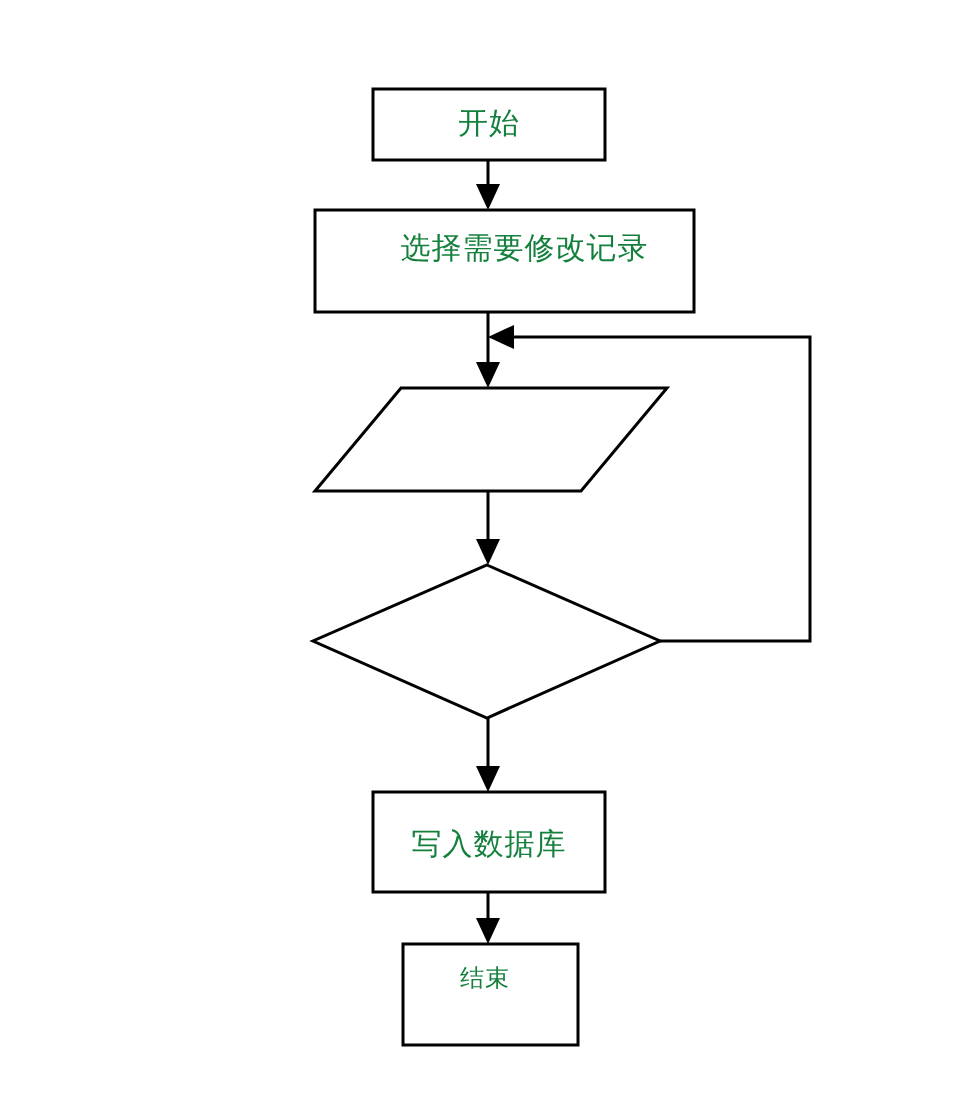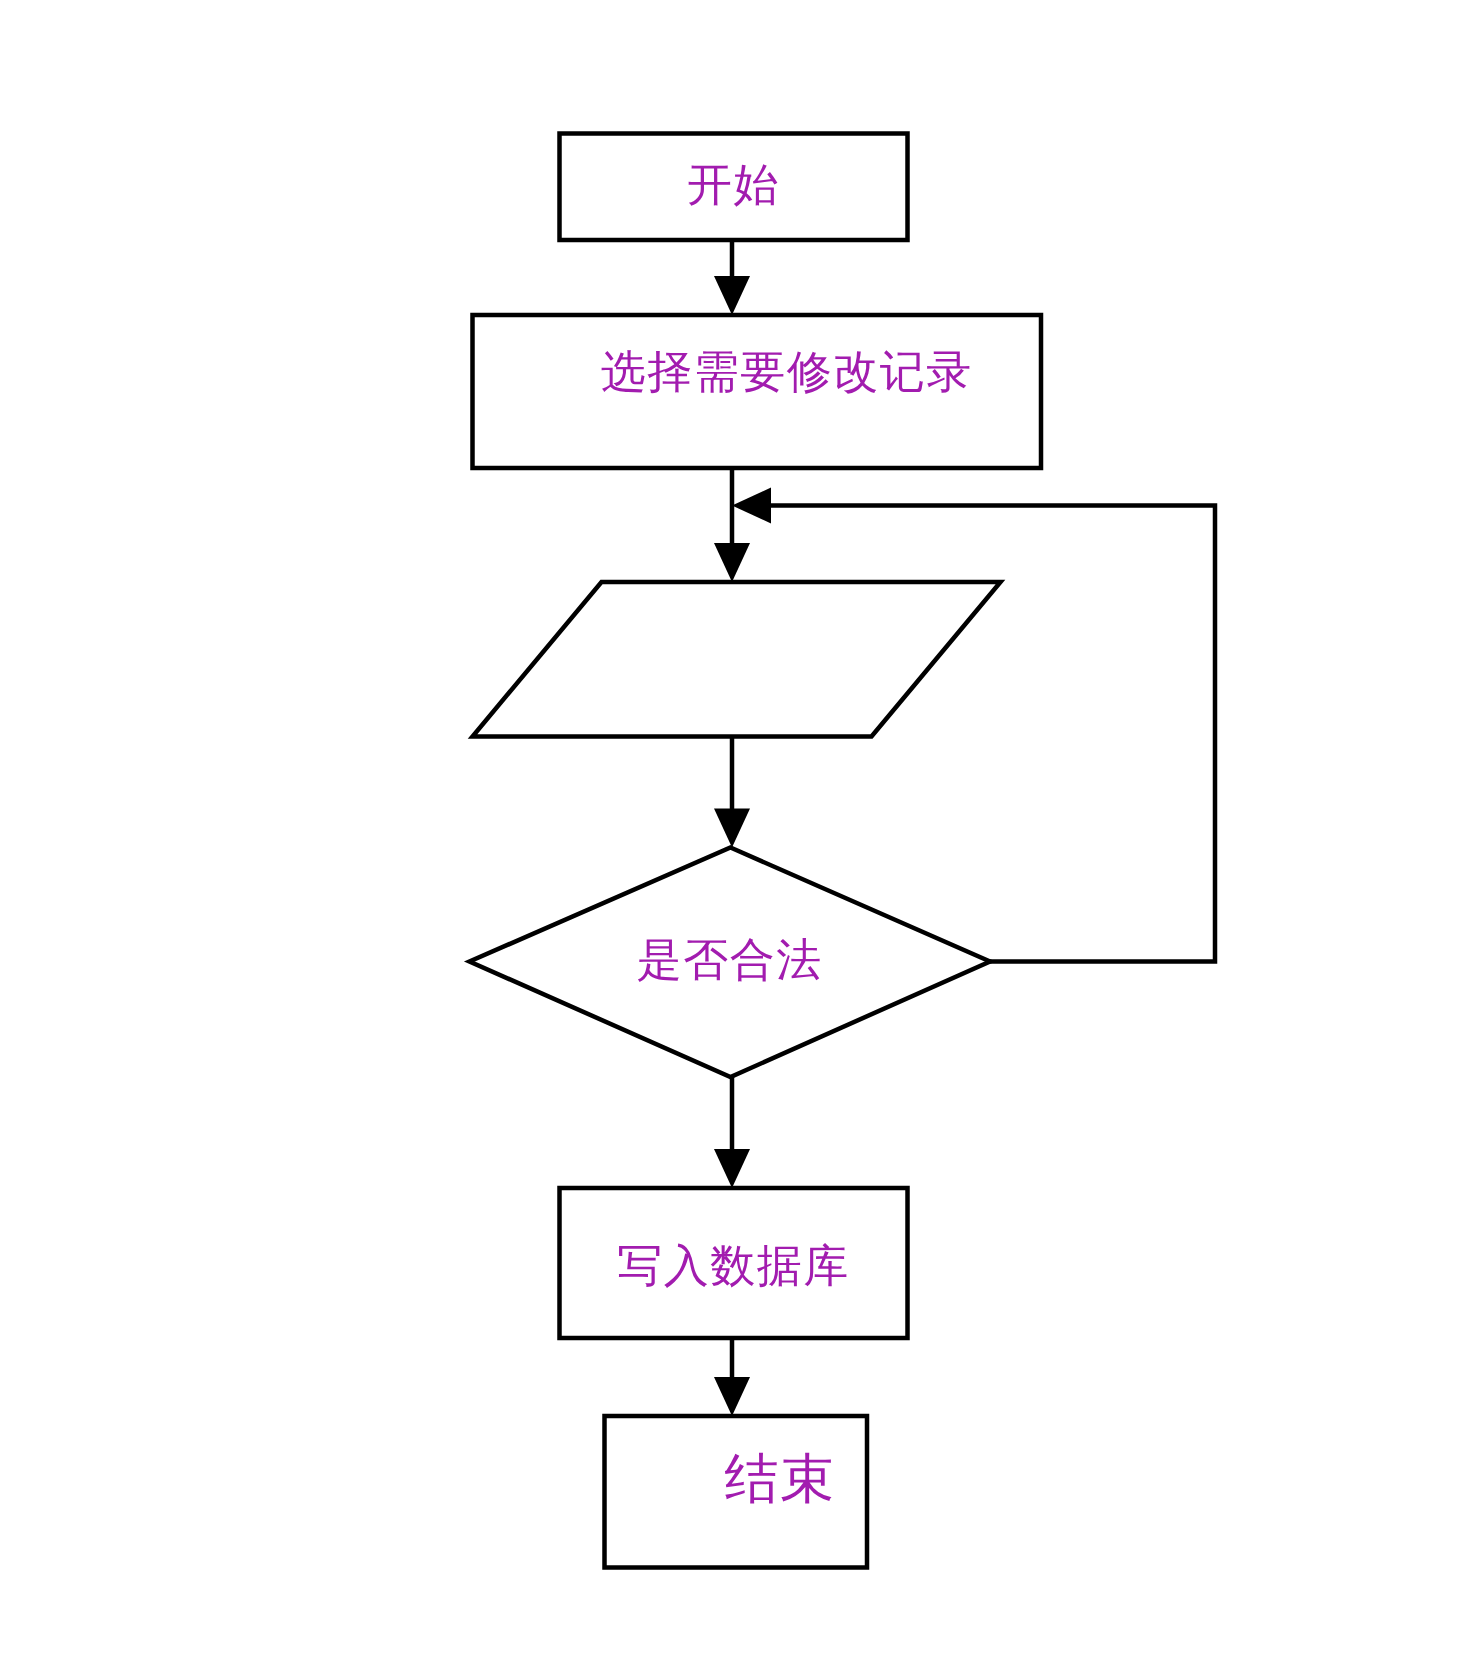--- a/index.html
+++ b/index.html
@@ -39,32 +39,32 @@
     stroke-linecap: butt;
     stroke-linejoin: miter;
   }
   .arrow-head {
     fill: #000000;
     stroke: none;
   }
   .node-label {
     position: absolute;
     font-family: Liberation Sans, sans-serif;
-    color: #a21caf;
+    color: #15803d;
     white-space: nowrap;
     text-align: center;
     letter-spacing: 1px;
     font-weight: 400;
   }
   .label-start      { left: 373px; top: 103px;  width: 232px; font-size: 30px; }
   .label-select     { left: 315px; top: 228px;  width: 419px; font-size: 30px; }
   .label-input      { left: 315px; top: 423px;  width: 353px; font-size: 29px; }
   .label-decision   { left: 313px; top: 620px;  width: 347px; font-size: 30px; }
   .label-write      { left: 373px; top: 808px;  width: 232px; font-size: 30px; margin-top: 16px; }
-  .label-end        { left: 403px; top: 962px;  width: 184px; font-size: 36px; text-indent: -20px; padding-left: 35px; }
+  .label-end        { left: 403px; top: 962px;  width: 184px; font-size: 24px; text-indent: -20px; }
 </style>
 </head>
 <body>
 
 <div id="flowchart-canvas">
 
   <svg id="flow-svg" viewBox="0 0 976 1108" xmlns="http://www.w3.org/2000/svg">
 
     <g>
       <line class="connector" x1="488" y1="160" x2="488" y2="196"></line>
@@ -108,19 +108,18 @@
 
     <rect class="node-shape" x="403" y="944" width="175" height="101"></rect>
 
   </svg>
 
   <div class="node-label label-start">开始</div>
 
   <div class="node-label label-select">选择需要修改记录</div>
 
 
-  <div class="node-label label-decision">是否合法</div>
 
   <div class="node-label label-write">写入数据库</div>
 
   <div class="node-label label-end">结束</div>
 
 </div>
 
 </body></html>

